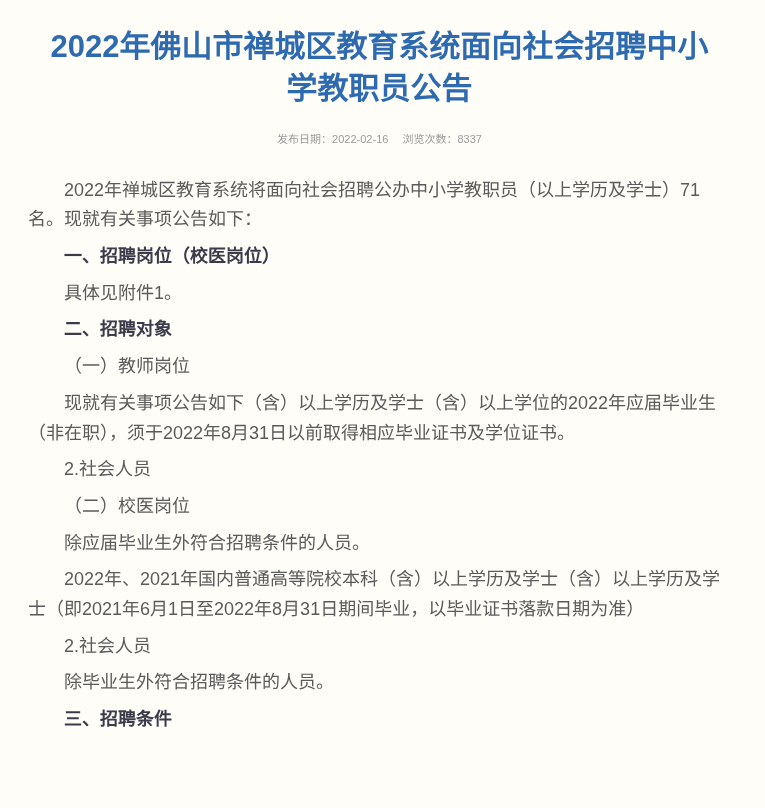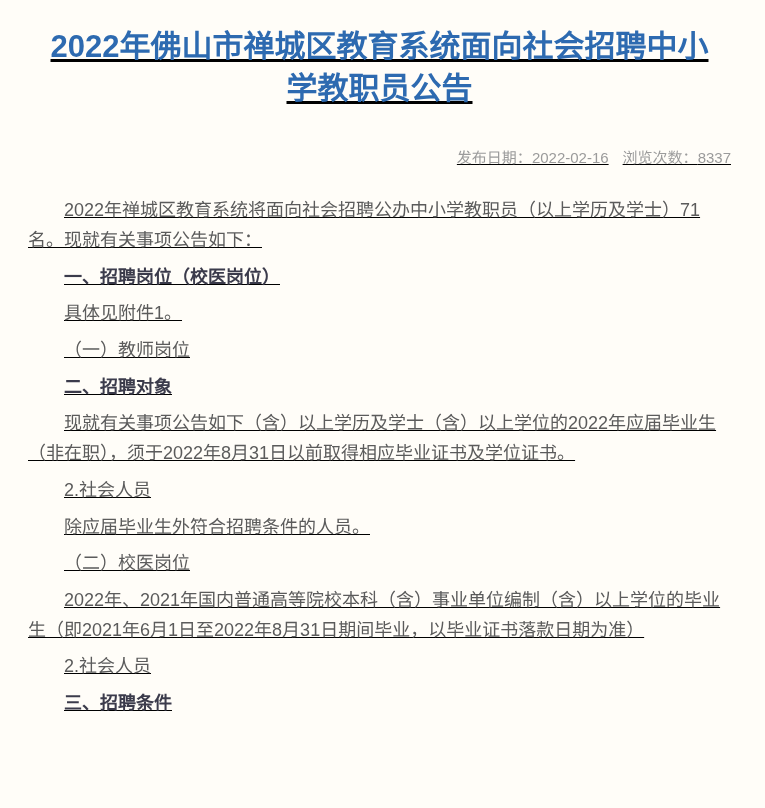--- a/index.html
+++ b/index.html
@@ -8,36 +8,35 @@
     height: 808px;
     background: #fffdf8;
     overflow: hidden;
     font-family: "Liberation Sans", "DejaVu Sans", sans-serif;
   }
   .page {
     box-sizing: border-box;
     width: 765px;
     height: 680px;
     padding: 26px 34px 0 28px;
-    text-decoration: underline;
   }
   .page-title {
     max-width: 680px;
     margin: 0 auto;
     text-align: center;
     color: #2d6ab0;
     font-size: 31px;
     font-weight: bold;
     line-height: 1.36;
   }
   .meta {
-    margin-top: 37px;
-    text-align: right;
+    margin-top: 22px;
+    text-align: center;
     color: #9b9b9b;
-    font-size: 15px;
+    font-size: 11px;
     line-height: 1.4;
   }
   .meta .group { white-space: nowrap; }
   .meta .gap { display: inline-block; width: 14px; }
   .content {
     margin-top: 28px;
     color: #5b5b5b;
     font-size: 18px;
     line-height: 1.65;
   }
@@ -58,24 +57,25 @@
   <h1 class="page-title">2022年佛山市禅城区教育系统面向社会招聘中小学教职员公告</h1>
 
   <div class="meta">
     <span class="group"><span>发布日期：</span><span>2022-02-16</span></span><span class="gap"></span><span class="group"><span>浏览次数：</span><span>8337</span></span>
   </div>
 
   <main class="content">
     <p class="para">2022年禅城区教育系统将面向社会招聘公办中小学教职员（以上学历及学士）71名。现就有关事项公告如下：</p>
     <p class="para heading">一、招聘岗位（校医岗位）</p>
     <p class="para">具体见附件1。</p>
+    <p class="para heading">二、招聘对象</p>
     <p class="para">（一）教师岗位</p>
-    <p class="para heading">二、招聘对象</p>
     <p class="para">现就有关事项公告如下（含）以上学历及学士（含）以上学位的2022年应届毕业生（非在职），须于2022年8月31日以前取得相应毕业证书及学位证书。</p>
     <p class="para">2.社会人员</p>
+    <p class="para">（二）校医岗位</p>
     <p class="para">除应届毕业生外符合招聘条件的人员。</p>
-    <p class="para">（二）校医岗位</p>
-    <p class="para">2022年、2021年国内普通高等院校本科（含）事业单位编制（含）以上学位的毕业生（即2021年6月1日至2022年8月31日期间毕业，以毕业证书落款日期为准）</p>
+    <p class="para">2022年、2021年国内普通高等院校本科（含）以上学历及学士（含）以上学历及学士（即2021年6月1日至2022年8月31日期间毕业，以毕业证书落款日期为准）</p>
     <p class="para">2.社会人员</p>
+    <p class="para">除毕业生外符合招聘条件的人员。</p>
     <p class="para heading">三、招聘条件</p>
   </main>
 
 </div>
 
 </body></html>

